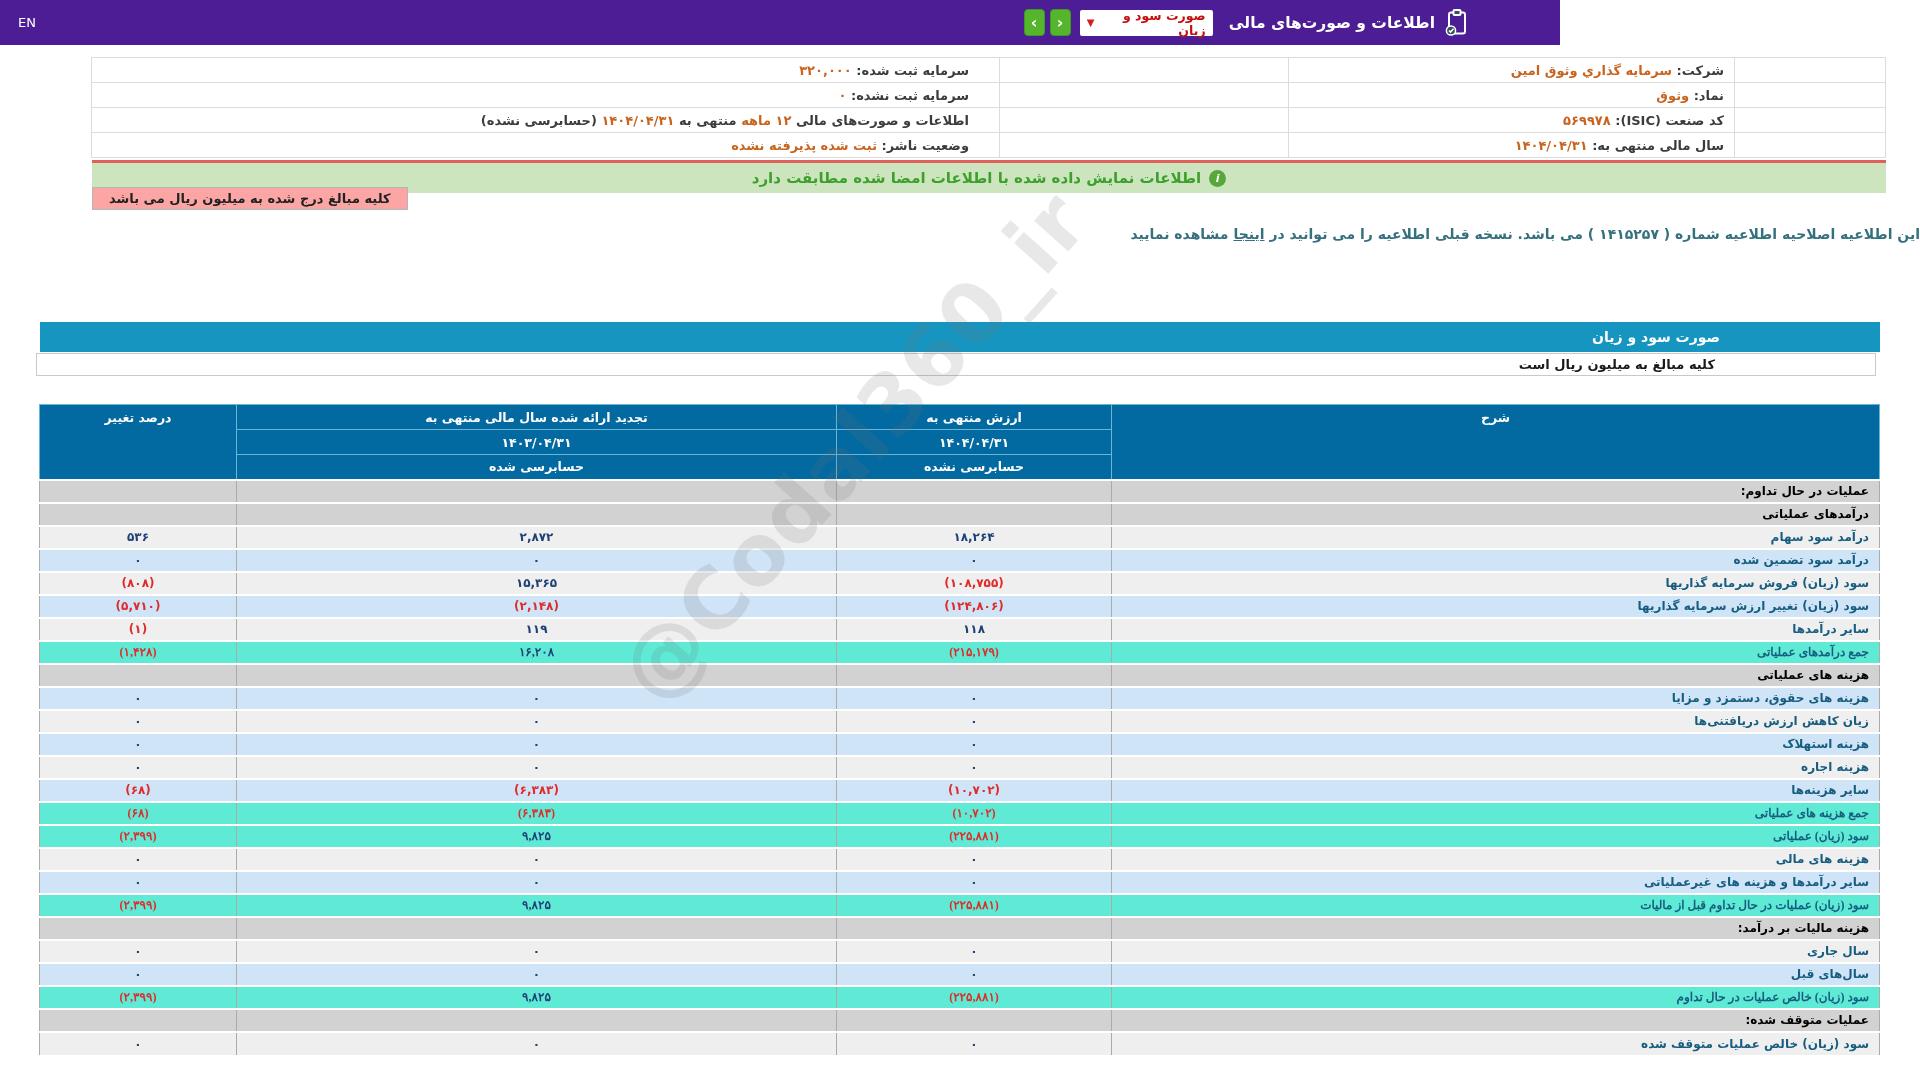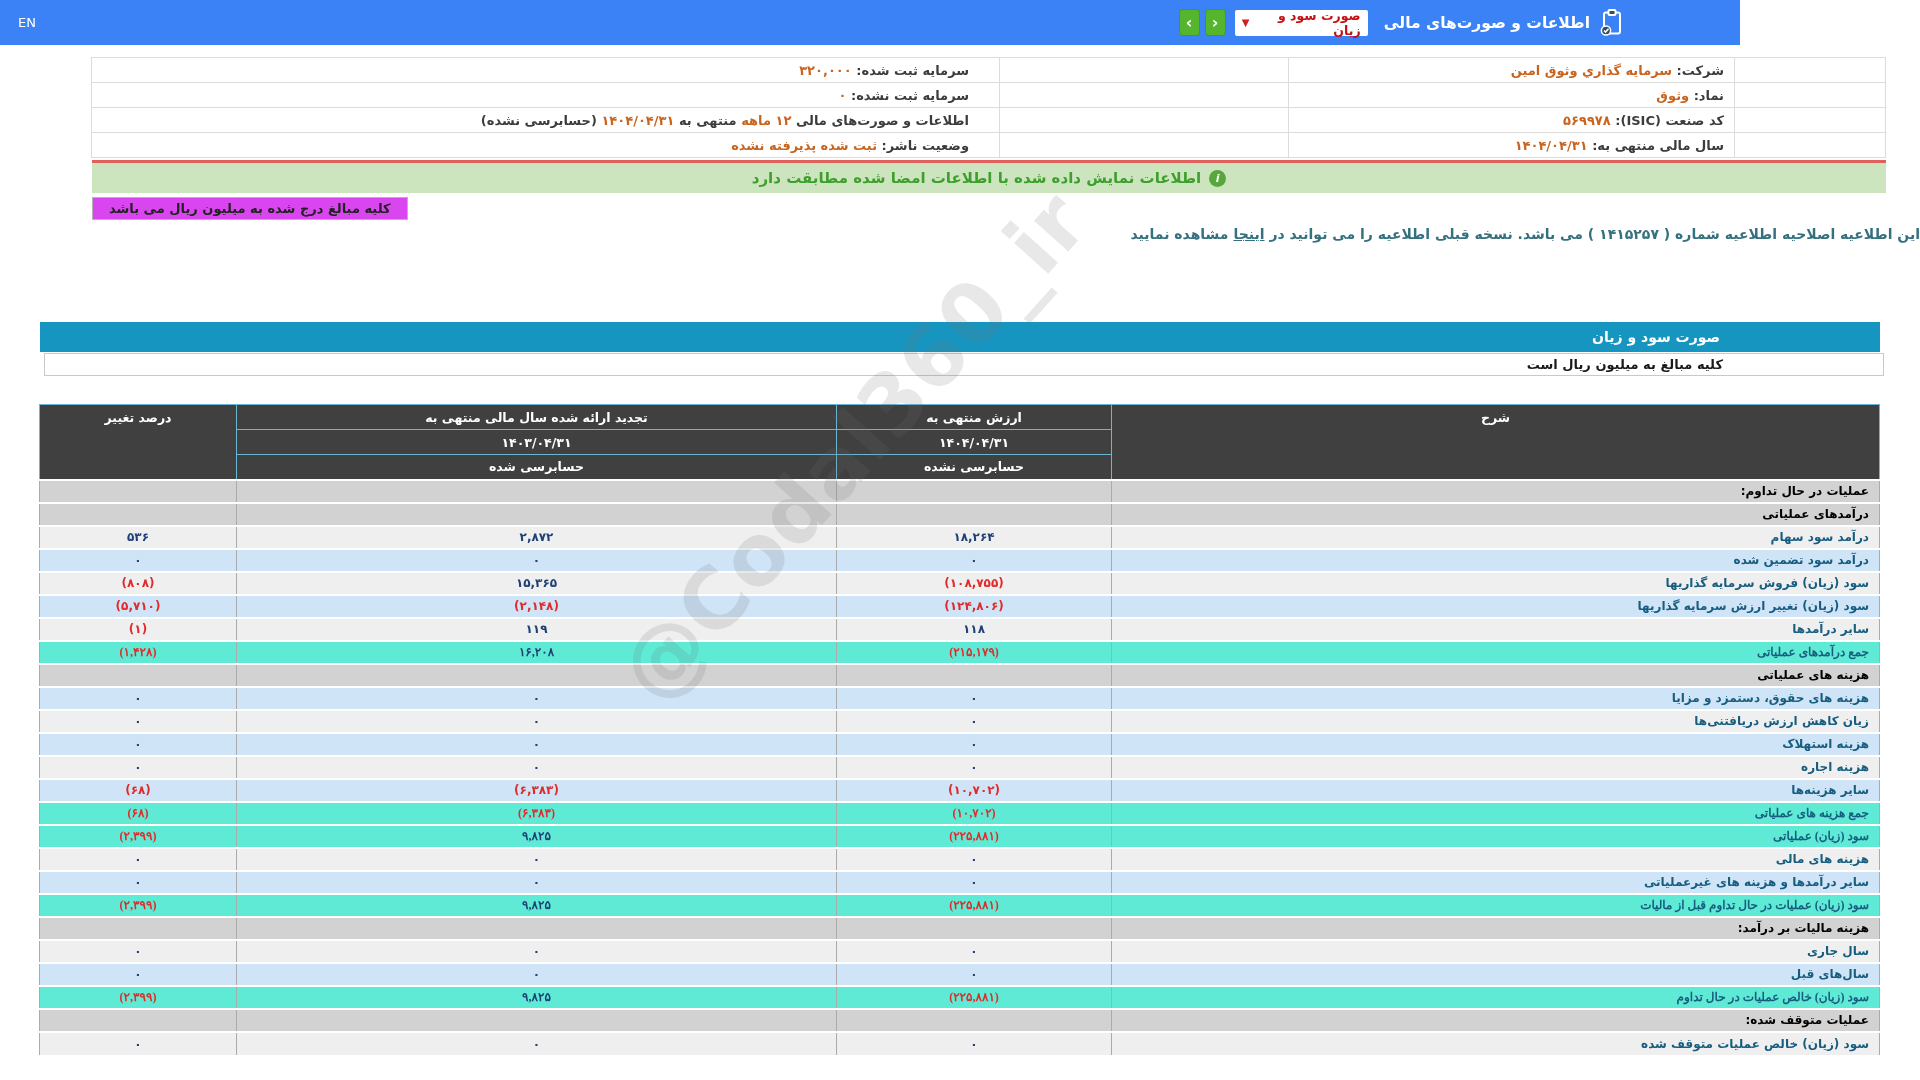--- a/index.html
+++ b/index.html
@@ -1,22 +1,22 @@
 <!DOCTYPE html>
 <html lang="fa" dir="rtl"><head>
 <meta charset="utf-8">
 <style>
   * { margin:0; padding:0; box-sizing:border-box; }
   body { background:#fff; font-family:"DejaVu Sans", sans-serif; }
   .page { position:relative; width:1920px; height:1080px; background:#fff; overflow:hidden; direction:rtl; }
 
   
-  .topbar { position:absolute; top:0; left:0; width:1740px; height:45px; background:#3b82f6;
+  .topbar { position:absolute; top:0; left:0; width:1560px; height:45px; background:#4c1d95;
             display:flex; flex-direction:row; align-items:center; direction:ltr;
-            padding:0 117px 0 18px; }
+            padding:0 92px 0 18px; }
   .en-link { color:#fff; font-size:13px; margin-right:auto; cursor:pointer; }
   .navbtn { width:21px; height:27px; background:#55b62e; border:1px solid #3f9a1d; border-radius:4px;
             color:#fff; font-weight:bold; font-size:16px; line-height:25px; text-align:center;
             margin-left:5px; cursor:pointer; }
   .report-select { width:133px; height:26px; background:#fff; border-radius:2px; margin-left:9px;
             display:flex; align-items:center; padding:0 7px; cursor:pointer; }
   .report-select .caret { color:#d22020; font-size:10px; }
   .report-select .val { flex:1; text-align:right; color:#c41010; font-size:12.5px; font-weight:bold; direction:rtl; }
   .apptitle { color:#fff; font-size:15.5px; font-weight:bold; margin-left:16px; direction:rtl; }
   .clip-icon { margin-left:10px; display:flex; }
@@ -32,38 +32,38 @@
 
   
   .alert-wrap { position:absolute; top:160px; right:34px; width:1794px; }
   .redline { height:3px; background:#e0605c; }
   .match-banner { height:30px; background:#cde5bf; display:flex; align-items:center; justify-content:center;
                   gap:8px; color:#3da02c; font-weight:bold; font-size:15px; }
   .info-circle { width:17px; height:17px; border-radius:50%; background:#57a73c; color:#fff; font-size:11px;
                  font-weight:bold; text-align:center; line-height:17px; font-style:italic; }
 
   
-  .units-box { position:absolute; top:197px; left:92px; border:1px solid #b5b5b5; background:#d946ef;
+  .units-box { position:absolute; top:187px; left:92px; border:1px solid #b5b5b5; background:#fca5a5;
                padding:3px 16px; font-size:13px; font-weight:bold; color:#222; }
   .notice { position:absolute; width:100%; color:#35707e; font-weight:bold; font-size:14px; }
   .notice-1 { top:226px; }
   .notice-2 { top:259px; }
   .notice a.inline-link { color:#35707e; text-decoration:underline; cursor:pointer; }
 
   
   .section-bar { position:absolute; top:322px; right:40px; width:1840px; height:30px; background:#1795c1;
                  color:#fff; font-weight:bold; font-size:14px; line-height:30px; padding-right:160px; }
-  .units-row { position:absolute; top:353px; right:36px; width:1840px; height:23px; background:#fff;
+  .units-row { position:absolute; top:353px; right:44px; width:1840px; height:23px; background:#fff;
                border:1px solid #c9c9c9; font-weight:bold; font-size:13px; line-height:21px;
                padding-right:160px; color:#1a1a1a; }
 
   
   .main-table { position:absolute; top:404px; right:40px; width:1840px; border-collapse:collapse;
                 table-layout:fixed; font-size:12px; }
-  .main-table th { background:#404040; color:#fff; font-weight:bold; font-size:12.5px;
+  .main-table th { background:#0369a1; color:#fff; font-weight:bold; font-size:12.5px;
                    border:1px solid #6ab6d3; height:25px; text-align:center; }
   .main-table th.span-top { vertical-align:top; padding-top:5px; }
   .main-table td { height:23px; border-top:2px solid #fff; border-bottom:0; border-left:1px solid #ababab;
                    border-right:1px solid #ababab; vertical-align:middle; }
   .main-table td.lbl { text-align:right; padding-right:10px; color:#175d80; font-weight:bold; }
   .main-table td.val { text-align:center; font-weight:bold; color:#1f4075; }
   .main-table td.val .neg { color:#e02b2b; }
   .row-light td { background:#efefef; }
   .row-blue  td { background:#cfe4f6; }
   .row-total td { background:#5eead4;font-family:Liberation Serif, serif; }

